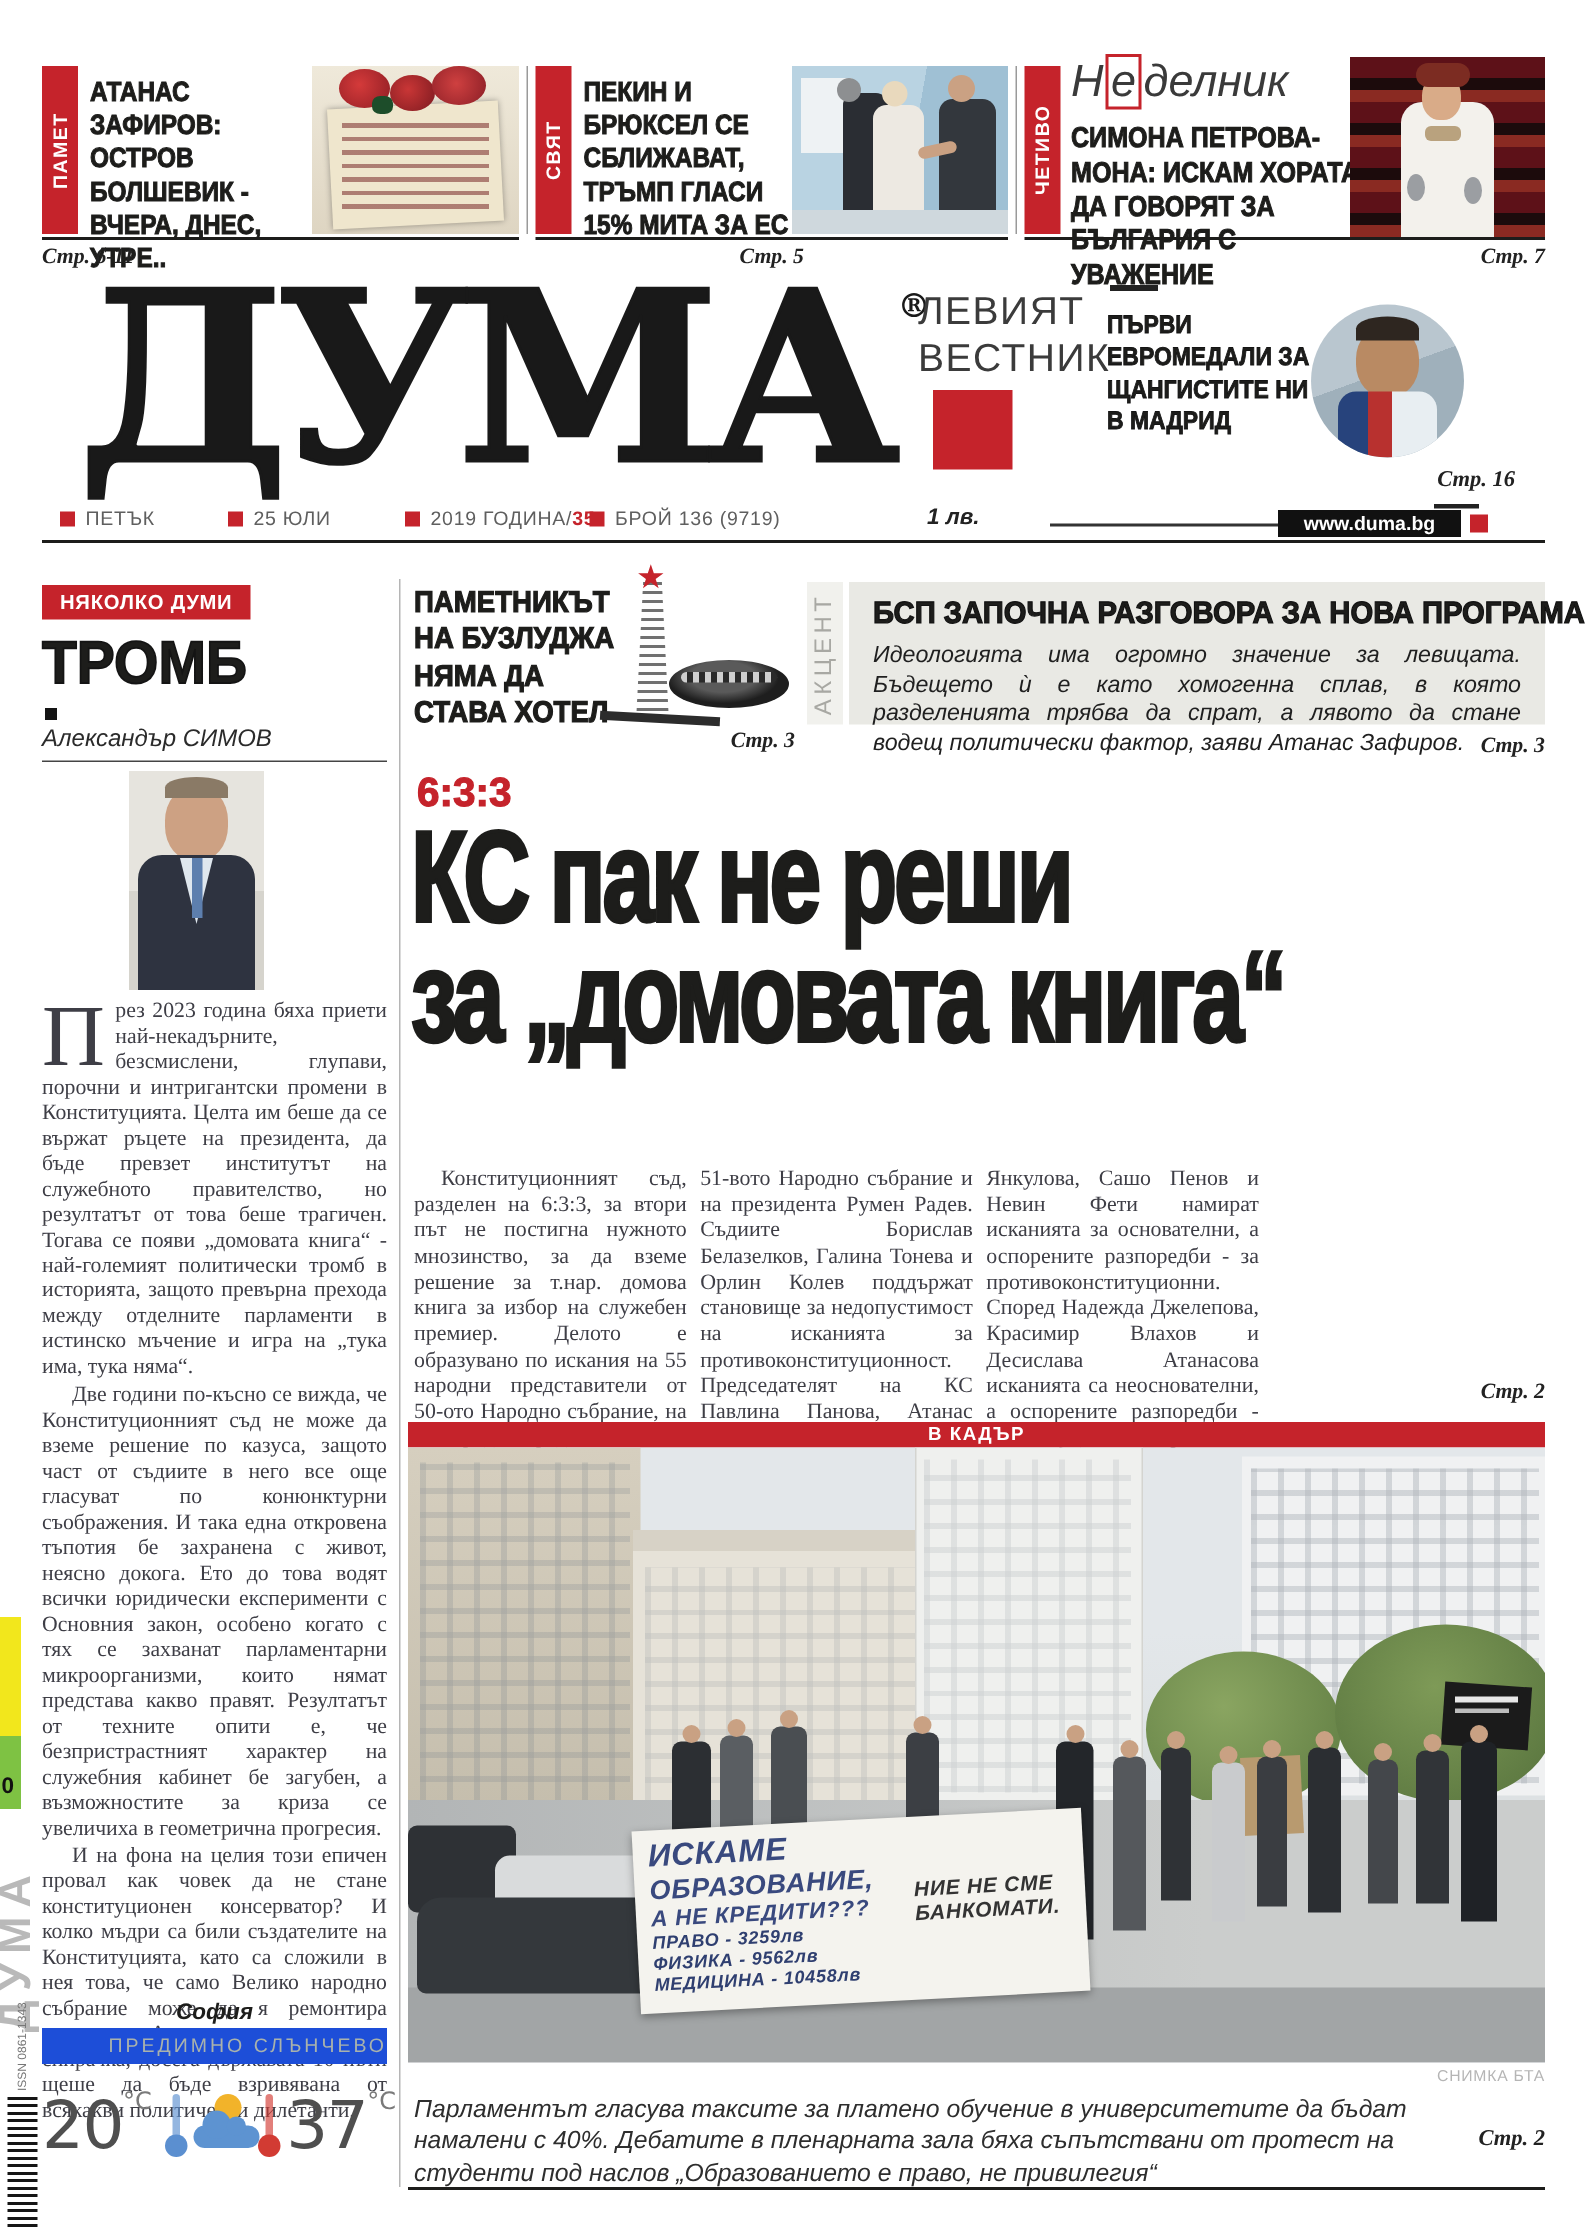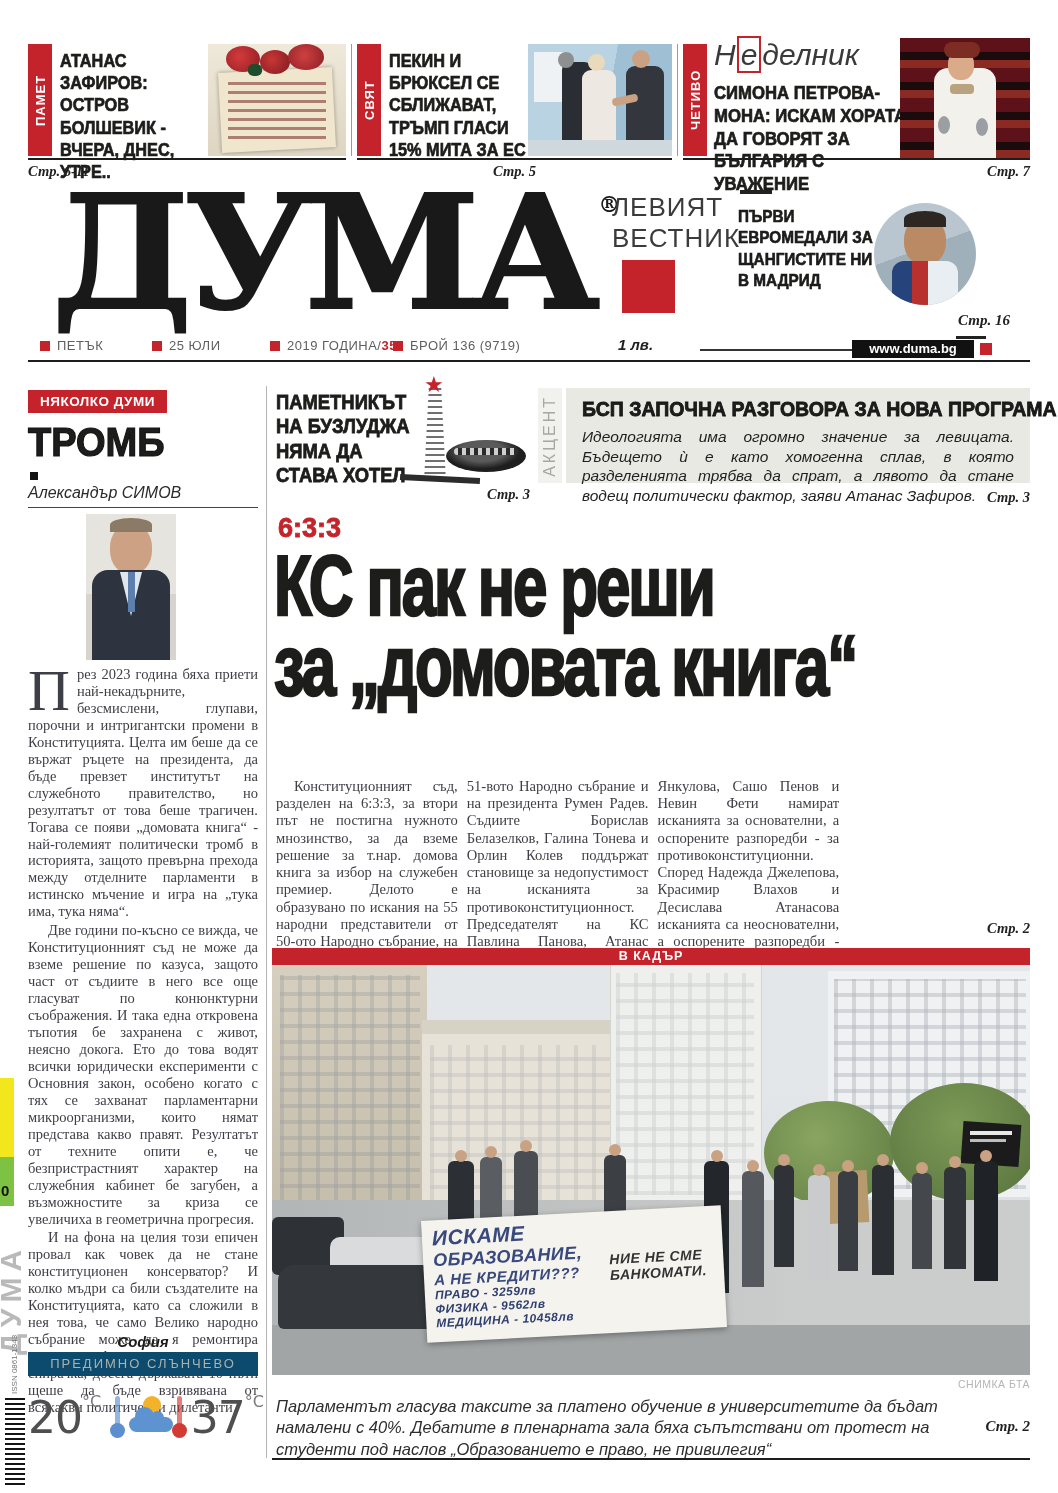--- a/index.html
+++ b/index.html
@@ -164,22 +164,22 @@
     <div class="abs" style="left:6px;top:56px;width:78px;height:90px;border-radius:16px 16px 0 0;background:#2e3340;"></div>
     <div class="abs" style="left:34px;top:58px;width:22px;height:44px;background:#dfe7ee;clip-path:polygon(0 0,100% 0,50% 100%);"></div>
     <div class="abs" style="left:42px;top:58px;width:7px;height:40px;background:#5d7fae;"></div>
   </div>
   <div class="abs opinion-text" style="left:28px;top:666px;width:230px;">
     <p><span class="dropcap">П</span><span>рез 2023 година бяха приети най-некадърните, безсмислени, глупави, порочни и интригантски промени в Конституцията. Целта им беше да се вържат ръцете на президента, да бъде превзет институтът на служебното правителство, но резултатът от това беше трагичен. Тогава се появи „домовата книга“ - най-големият политически тромб в историята, защото превърна прехода между отделните парламенти в истинско мъчение и игра на „тука има, тука няма“.</span></p>
     <p class="indent">Две години по-късно се вижда, че Конституционният съд не може да вземе решение по казуса, защото част от съдиите в него все още гласуват по конюнктурни съображения. И така една откровена тъпотия бе захранена с живот, неясно докога. Ето до това водят всички юридически експерименти с Основния закон, особено когато с тях се захванат парламентарни микроорганизми, които нямат представа какво правят. Резултатът от техните опити е, че безпристрастният характер на служебния кабинет бе загубен, а възможностите за криза се увеличиха в геометрична прогресия.</p>
     <p class="indent">И на фона на целия този епичен провал как човек да не стане конституционен консерватор? И колко мъдри са били създателите на Конституцията, като са сложили в нея това, че само Велико народно събрание може да я ремонтира основно. Ако я нямаше тази спирачка, досега държавата 10 пъти щеше да бъде взривявана от всякакви политически дилетанти.</p>
   </div>
   <div class="abs serif" style="left:28px;top:1333px;width:230px;text-align:center;font-weight:bold;font-style:italic;font-size:15px;">София</div>
-  <div class="abs" style="left:28px;top:1352px;width:230px;height:24px;background:#0c4a6e;color:#a9b2ac;
-              font-size:13px;letter-spacing:2px;text-align:center;line-height:24px;">ПРЕДИМНО СЛЪНЧЕВО</div>
+  <div class="abs" style="left:28px;top:1352px;width:230px;height:24px;background:#1d4ed8;color:#a9b2ac;
+              font-size:13px;letter-spacing:2px;text-align:right;line-height:24px;">ПРЕДИМНО СЛЪНЧЕВО</div>
   <div class="abs" style="left:28px;top:1382px;width:236px;height:70px;display:flex;align-items:center;gap:9px;">
     <span class="wnum"><span>20</span><span class="wunit">°C</span></span>
     <span class="thermo" style="--tc:#5b8fd0;">
         <span class="stem"></span>
         <span class="bulb"></span>
       </span>
     <span style="position:relative;width:54px;height:34px;display:inline-block;">
       <span class="abs" style="right:2px;top:-4px;width:18px;height:18px;border-radius:50%;background:#f2b32a;"></span>
       <span class="cl"></span>
     </span>

